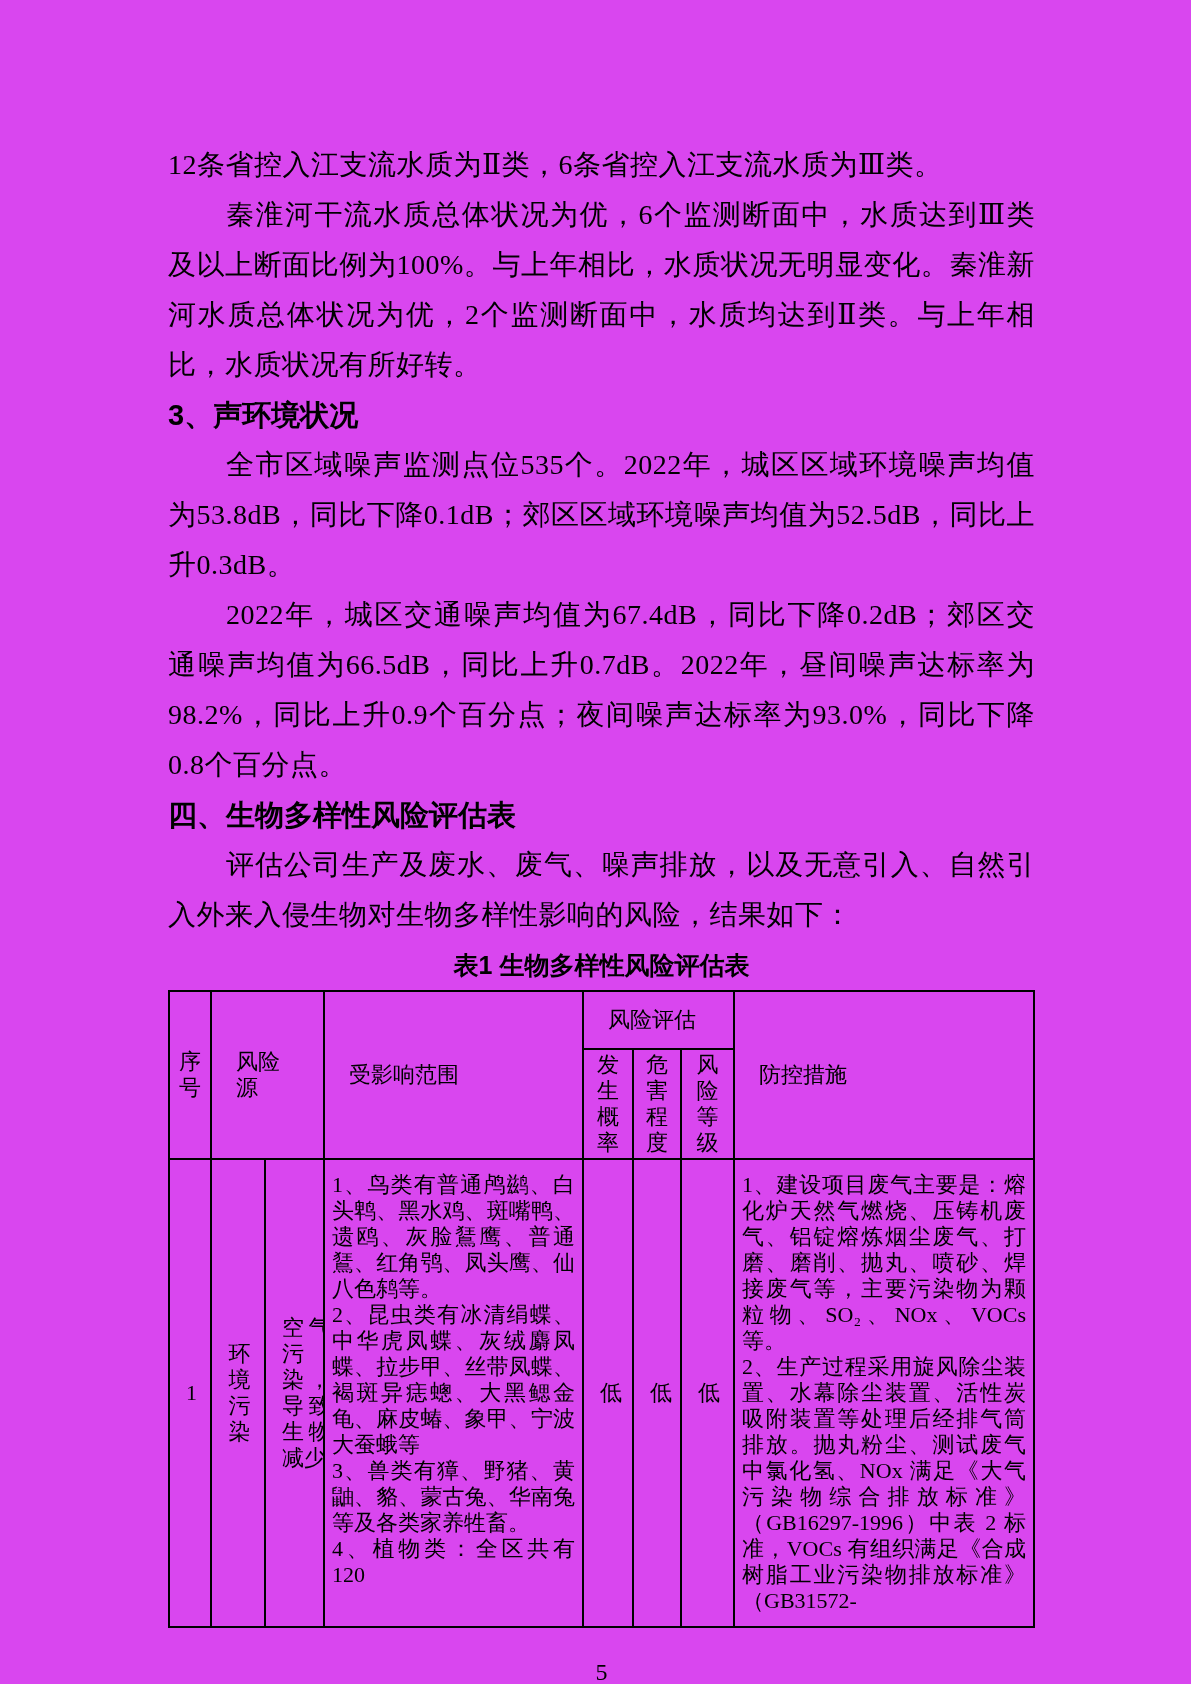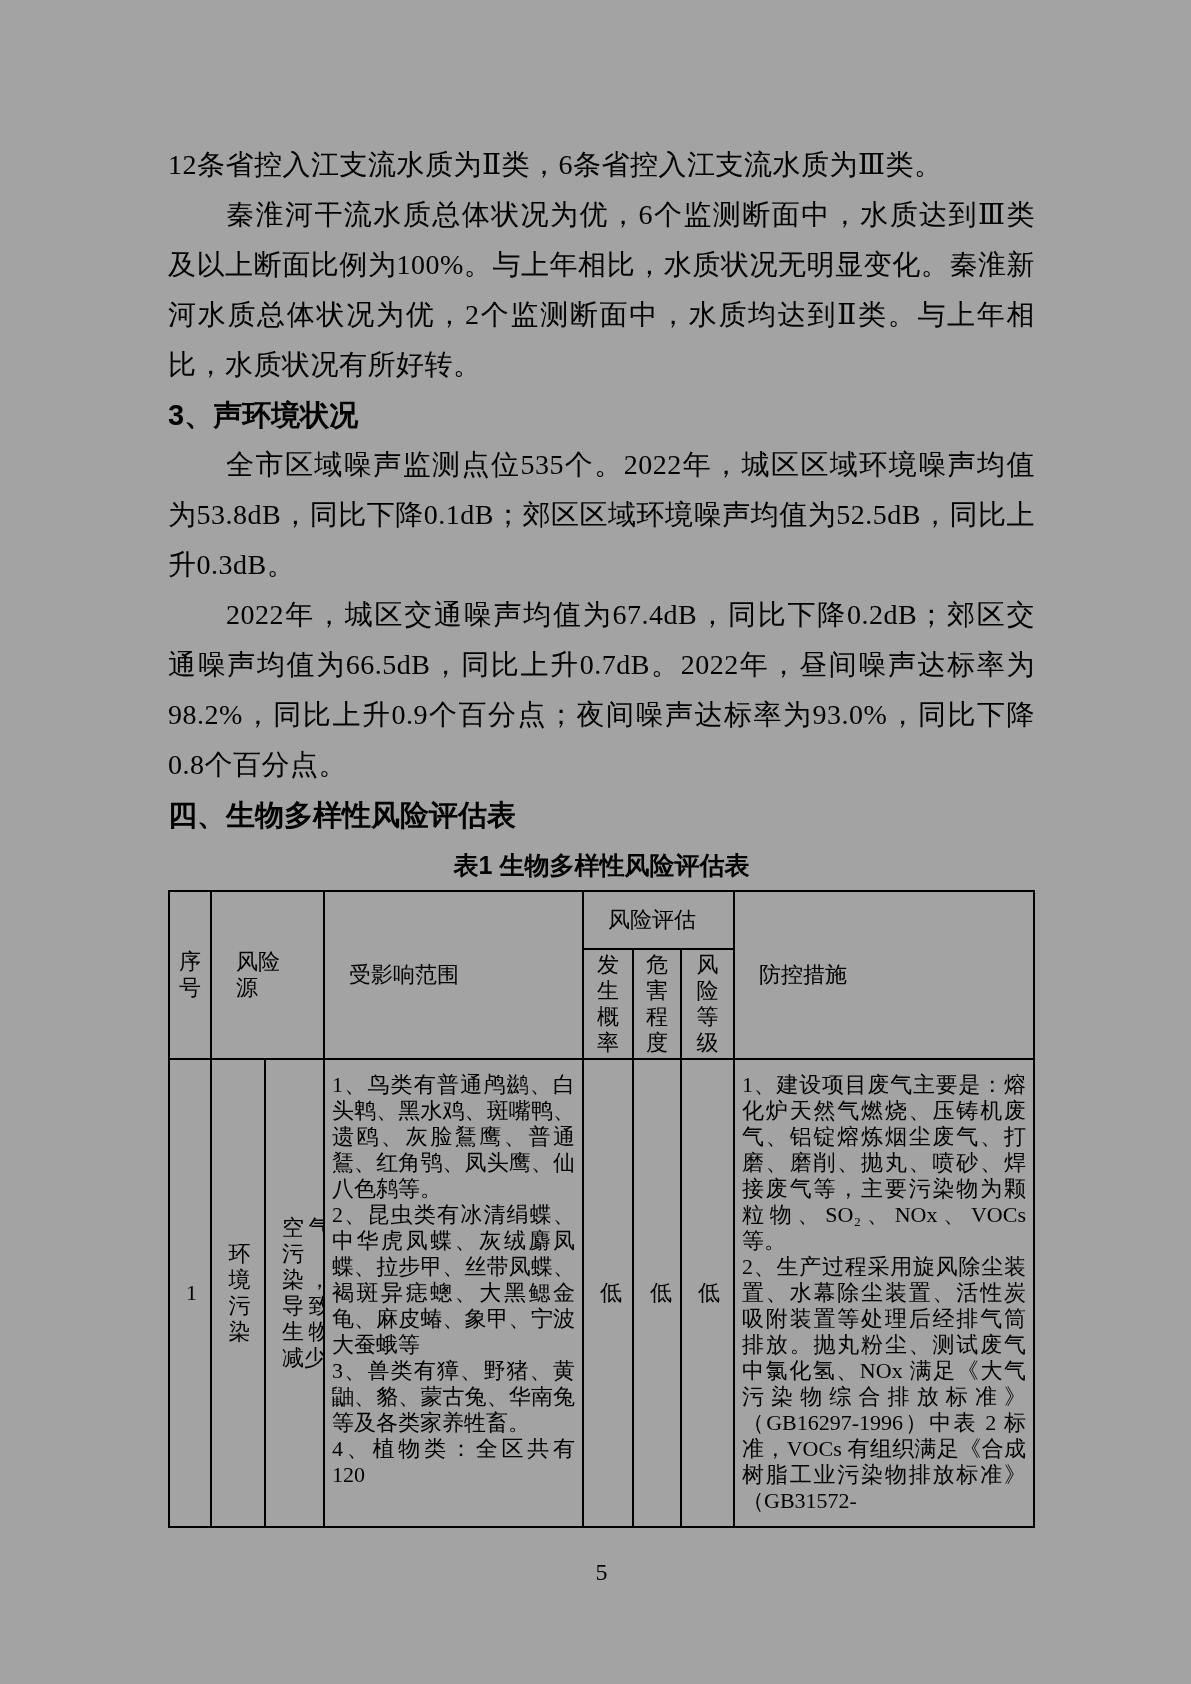--- a/index.html
+++ b/index.html
@@ -1,20 +1,20 @@
 <!DOCTYPE html>
 <html><head>
 <meta charset="utf-8">
 <style>
   html, body { margin: 0; padding: 0; background: #ffffff; }
   #page {
     position: relative;
     width: 1191px;
     height: 1684px;
-    background: #a3a3a3;
+    background: #d946ef;
     color: #000000;
     font-family: "Liberation Serif", "DejaVu Serif", serif;
     overflow: hidden;
     box-sizing: border-box;
     padding: 140px 156px 0 168px;
   }
   .para {
     font-size: 28px;
     line-height: 50px;
     text-align: justify;
@@ -95,20 +95,21 @@
   <p class="para indent">秦淮河干流水质总体状况为优，6个监测断面中，水质达到Ⅲ类及以上断面比例为100%。与上年相比，水质状况无明显变化。秦淮新河水质总体状况为优，2个监测断面中，水质均达到Ⅱ类。与上年相比，水质状况有所好转。</p>
 
   <p class="heading">3、声环境状况</p>
 
   <p class="para indent">全市区域噪声监测点位535个。2022年，城区区域环境噪声均值为53.8dB，同比下降0.1dB；郊区区域环境噪声均值为52.5dB，同比上升0.3dB。</p>
 
   <p class="para indent">2022年，城区交通噪声均值为67.4dB，同比下降0.2dB；郊区交通噪声均值为66.5dB，同比上升0.7dB。2022年，昼间噪声达标率为98.2%，同比上升0.9个百分点；夜间噪声达标率为93.0%，同比下降0.8个百分点。</p>
 
   <p class="heading">四、生物多样性风险评估表</p>
 
+  <p class="para indent">评估公司生产及废水、废气、噪声排放，以及无意引入、自然引入外来入侵生物对生物多样性影响的风险，结果如下：</p>
 
   <p class="caption">表1 生物多样性风险评估表</p>
 
   <table class="risk">
     <colgroup>
       <col style="width:42px">
       <col style="width:54px">
       <col style="width:59px">
       <col style="width:259px">
       <col style="width:50px">

